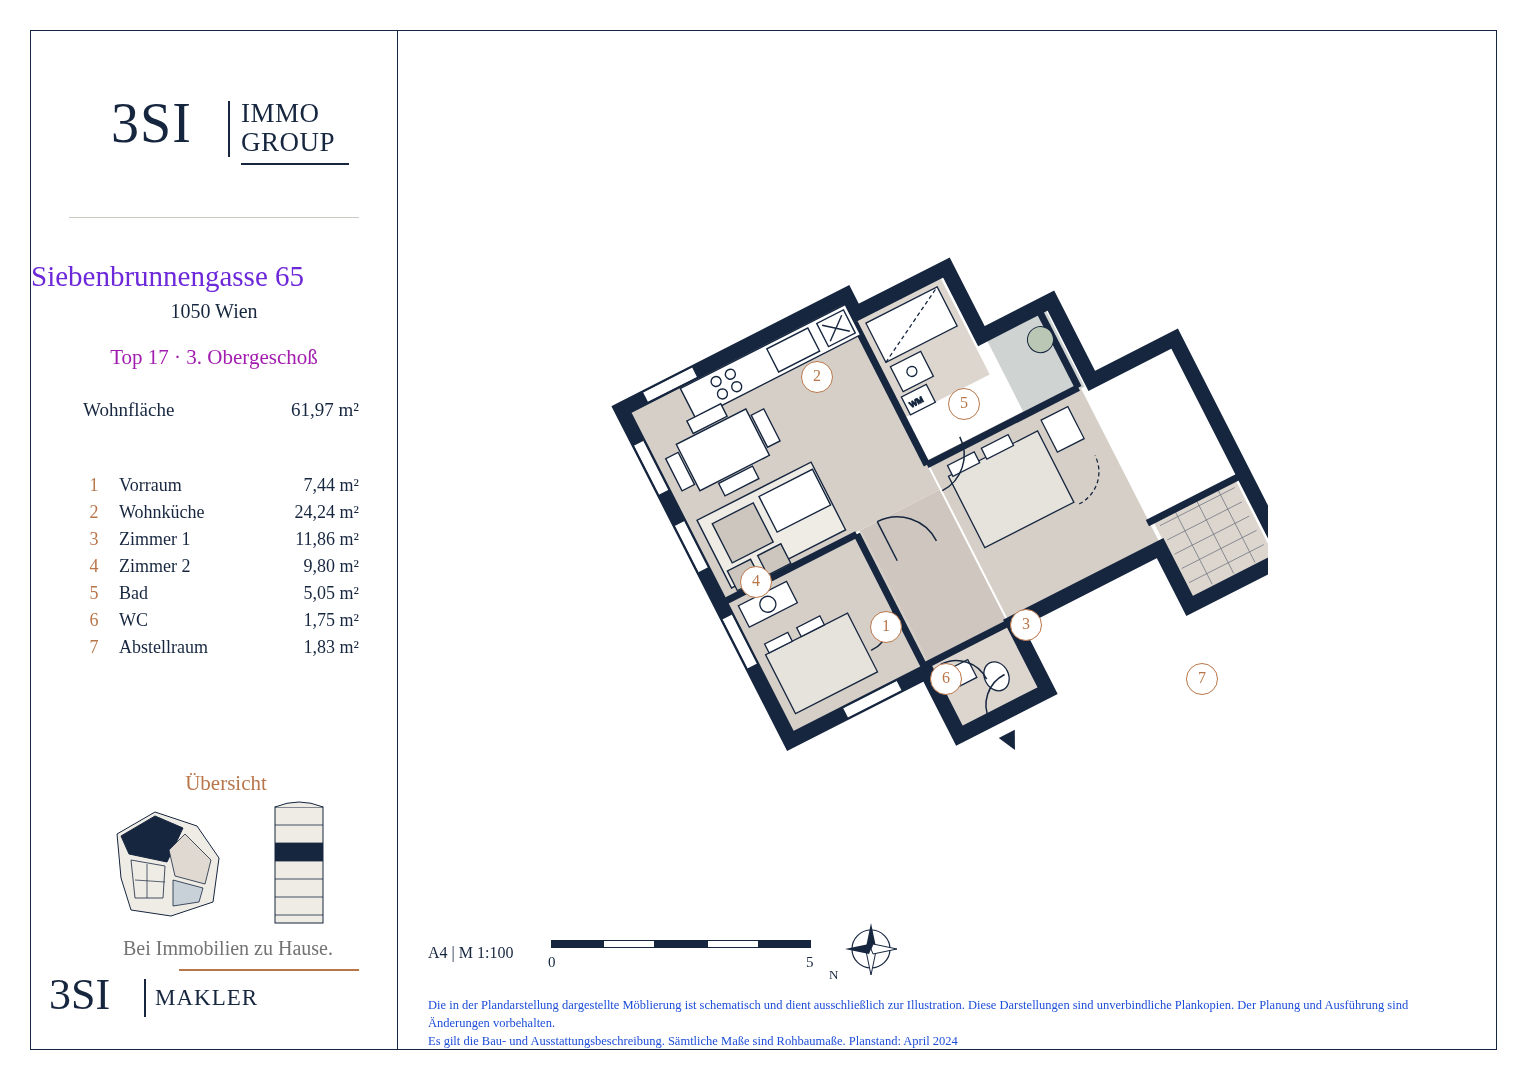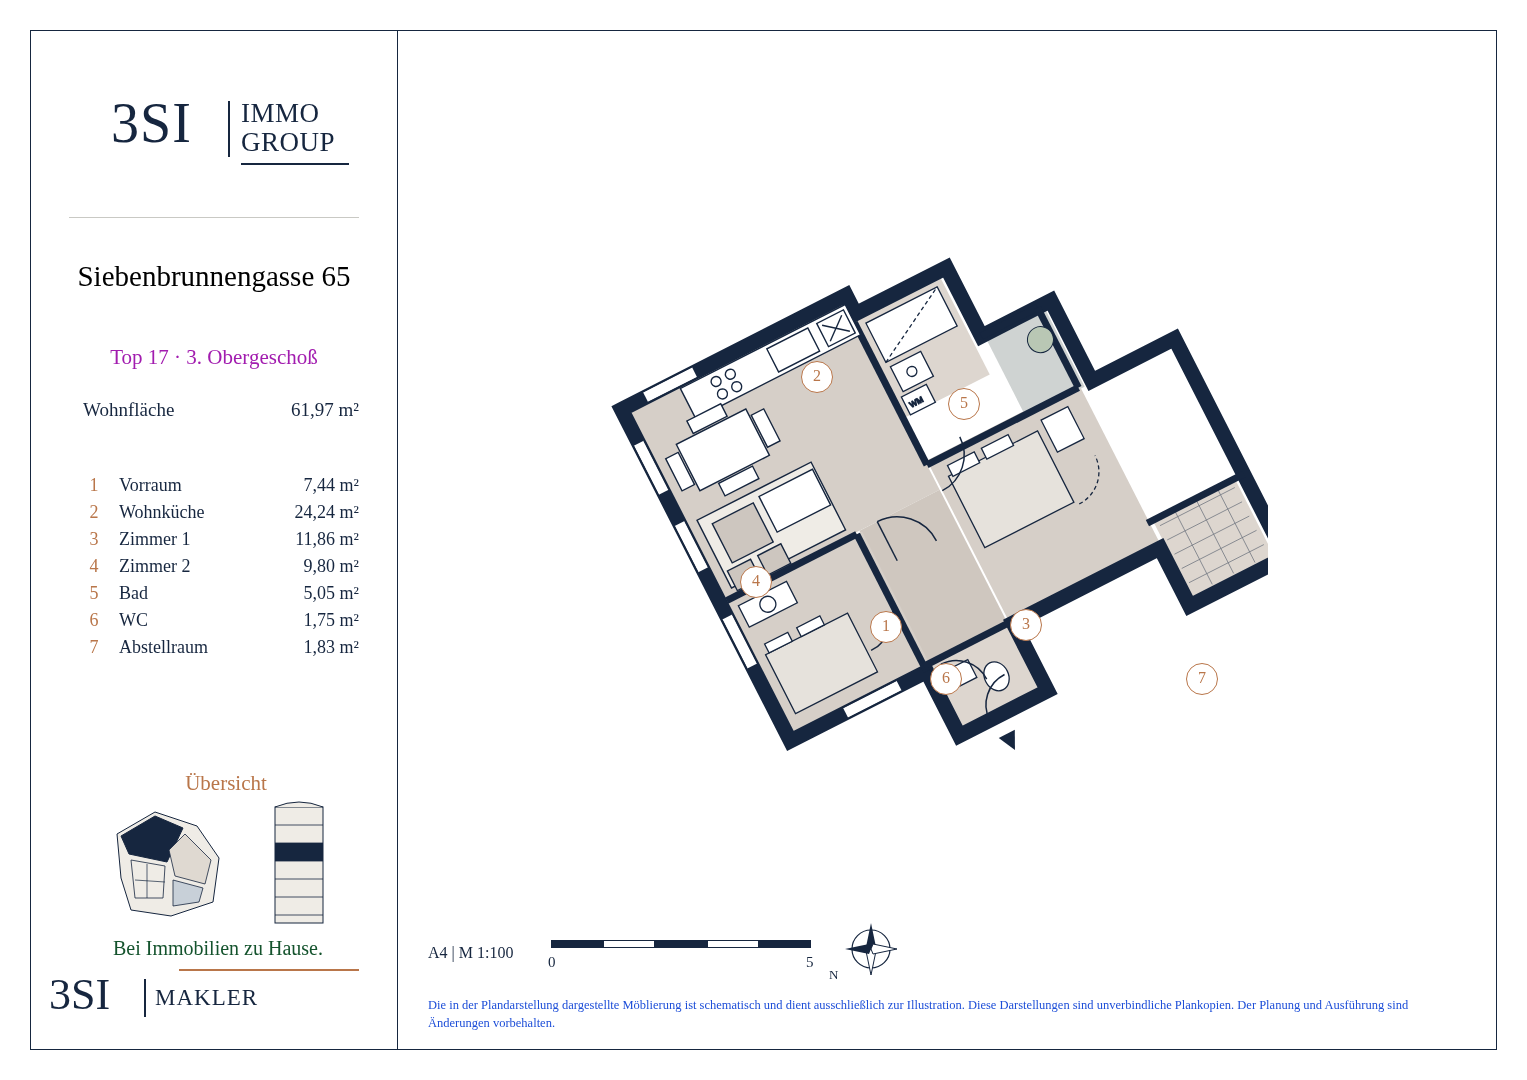--- a/index.html
+++ b/index.html
@@ -95,24 +95,24 @@
     left: 38px;
     width: 290px;
     height: 1px;
     background: #c9c9c4;
   }
 
   .addr-title {
     position: absolute;
     left: 0; top: 228px;
     width: 366px;
-    text-align: center;
+    text-align: left;
     font-size: 29px;
     line-height: 34px;
-    color: #000000;
+    color: #6d28d9;
     font-family: Liberation Serif, serif;
   }
   .addr-sub {
     position: absolute;
     left: 0; top: 268px;
     width: 366px;
     text-align: center;
     font-size: 20px;
     line-height: 24px;
     color: #16263f;
@@ -181,25 +181,25 @@
     width: 140px; height: 115px;
   }
   .mini-floors {
     position: absolute;
     left: 242px; top: 768px;
     width: 52px; height: 128px;
   }
 
   .tagline {
     position: absolute;
-    left: 4px; top: 906px;
+    left: 14px; top: 906px;
     width: 366px;
     text-align: center;
     font-size: 20px;
-    color: #14532d;
+    color: #737373;
   }
   .tag-underline {
     position: absolute;
     left: 148px; top: 938px;
     width: 180px;
     height: 1.5px;
     background: #b9764a;
   }
   .logo-makler {
     position: absolute;
@@ -314,20 +314,21 @@
       <span class="logo-3si">3SI</span>
       <span class="logo-sep"></span>
       <span class="logo-immo">IMMO</span>
       <span class="logo-group">GROUP</span>
       <span class="logo-underline"></span>
     </div>
 
     <div class="hdiv" style="top:186px;"></div>
 
     <div class="addr-title">Siebenbrunnengasse 65</div>
+    <div class="addr-sub">1050 Wien</div>
     <div class="top-line">Top 17 · 3. Obergeschoß</div>
 
     <div class="summary">
       <div class="summary-row">
         <span class="lbl">Wohnfläche</span>
         <span class="val">61,97 m²</span>
       </div>
     </div>
 
     <div class="rooms">
@@ -581,15 +582,16 @@
         <polygon points="48,4 53,28 48,30 43,28" fill="#16263f"></polygon>
         <polygon points="48,56 43,32 48,30 53,32" fill="#ffffff" stroke="#16263f" stroke-width="1"></polygon>
         <polygon points="22,30 46,25 48,30 46,35" fill="#16263f"></polygon>
         <polygon points="74,30 50,35 48,30 50,25" fill="#ffffff" stroke="#16263f" stroke-width="1"></polygon>
       </svg>
       <span class="compass-n">N</span>
     </div>
 
     <div class="disclaimer">
       <div>Die in der Plandarstellung dargestellte Möblierung ist schematisch und dient ausschließlich zur Illustration. Diese Darstellungen sind unverbindliche Plankopien. Der Planung und Ausführung sind Änderungen vorbehalten.</div>
+      <div>Es gilt die Bau- und Ausstattungsbeschreibung. Sämtliche Maße sind Rohbaumaße. Planstand: April 2024</div>
     </div>
   </div>
 </div>
 
 </body></html>

